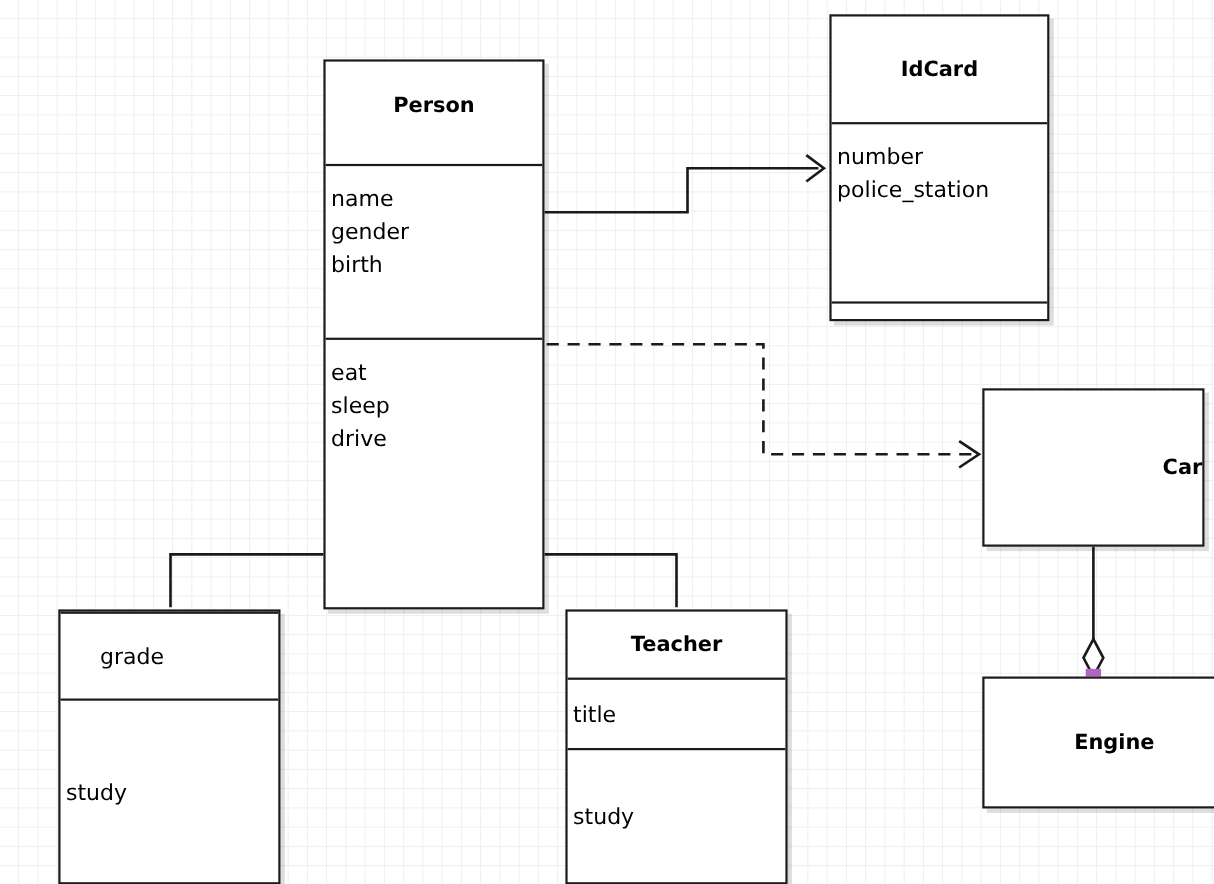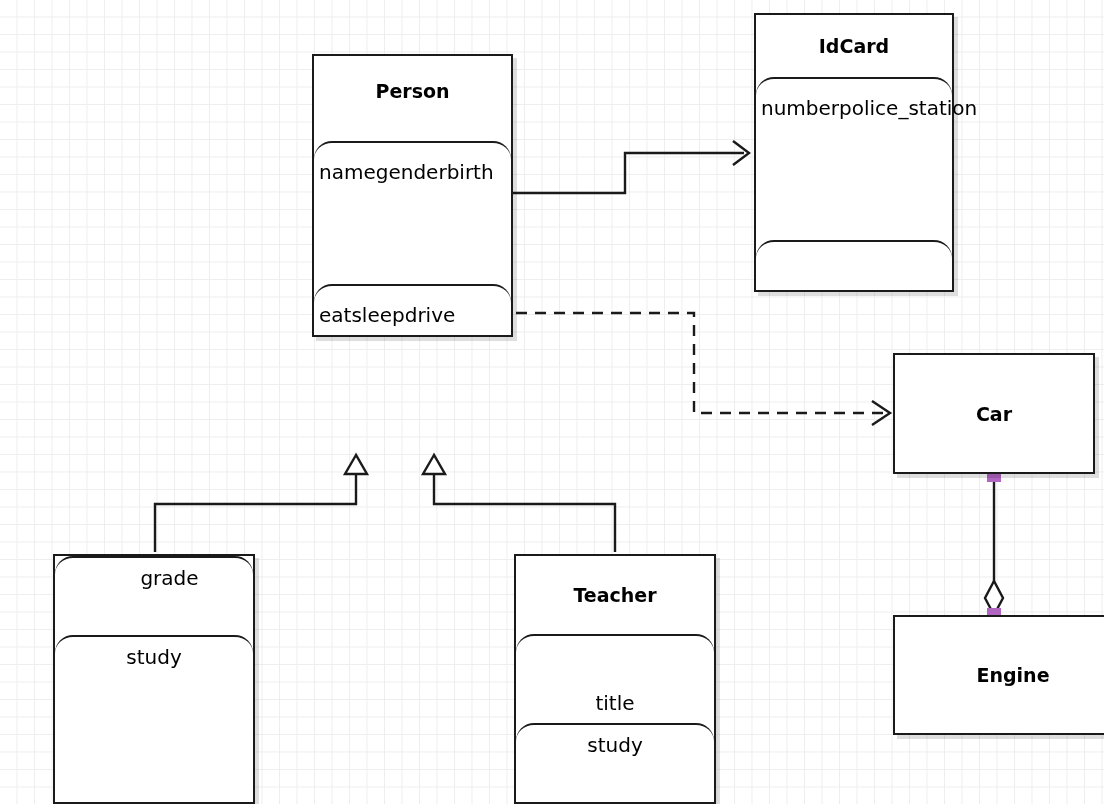--- a/index.html
+++ b/index.html
@@ -44,23 +44,22 @@
     font-weight: bold;
     font-size: 19px;
     color: #000000;
     box-sizing: border-box;
   }
   .cls-section {
     border-top: 2px solid #1a1a1a;
     box-sizing: border-box;
     padding: 14px 5px 5px 5px;
     display: flex;
-    flex-direction: row;
+    flex-direction: column;
     justify-content: flex-start;
-    border-radius: 18px;
   }
   .cls-section.center-one {
     justify-content: center;
     padding-top: 5px;
   }
   .cls-section.empty {
     padding: 0;
   }
   .member {
     font-size: 20px;
@@ -100,63 +99,63 @@
     </g>
 
     <g>
       <path d="M 994 475 L 994 583" fill="none" stroke="#1a1a1a" stroke-width="2.4"></path>
       <polygon points="994,581 1003,598 994,615 985,598" fill="#ffffff" stroke="#1a1a1a" stroke-width="2.4"></polygon>
       <rect x="987" y="468" width="14" height="14" fill="#b066c0"></rect>
       <rect x="987" y="608" width="14" height="14" fill="#b066c0"></rect>
     </g>
   </svg>
 
-  <div class="uml-class" style="left:312px; top:54px; width:201px; height:283px;">
+  <div class="uml-class" style="left:294px; top:54px; width:201px; height:500px;">
     <div class="cls-title" style="height:79px;">Person</div>
     <div class="cls-section" style="height:158px;margin-top:14px;">
       <div class="member">name</div>
       <div class="member">gender</div>
       <div class="member">birth</div>
     </div>
     <div class="cls-section" style="flex:1;">
       <div class="member">eat</div>
       <div class="member">sleep</div>
       <div class="member">drive</div>
     </div>
   </div>
 
   <div class="uml-class" style="left:754px; top:13px; width:200px; height:279px;">
-    <div class="cls-title" style="height:62px;">IdCard</div>
+    <div class="cls-title" style="height:96px;">IdCard</div>
     <div class="cls-section" style="height:163px;">
       <div class="member">number</div>
       <div class="member">police_station</div>
     </div>
     <div class="cls-section empty" style="flex:1;"></div>
   </div>
 
   <div class="uml-class" style="left:53px; top:554px; width:202px; height:250px;">
     <div class="cls-section center-one" style="height:79px;padding-left:36px;">
       <div class="member">grade</div>
     </div>
     <div class="cls-section center-one" style="flex:1;justify-content:center;">
       <div class="member">study</div>
     </div>
   </div>
 
   <div class="uml-class" style="left:514px; top:554px; width:202px; height:250px;">
-    <div class="cls-title" style="height:78px;">Teacher</div>
-    <div class="cls-section center-one" style="height:89px;align-items:flex-end;">
+    <div class="cls-title" style="height:60px;">Teacher</div>
+    <div class="cls-section center-one" style="height:64px;">
       <div class="member">title</div>
     </div>
     <div class="cls-section center-one" style="flex:1;">
       <div class="member">study</div>
     </div>
   </div>
 
-  <div class="uml-class title-only" style="left:893px; top:353px; width:202px; height:121px;">
+  <div class="uml-class title-only" style="left:893px; top:353px; width:202px; height:144px;align-items:flex-end;">
     <div class="cls-title" style="flex:1;">Car</div>
   </div>
 
   <div class="uml-class title-only" style="left:893px; top:615px; width:240px; height:120px;">
     <div class="cls-title" style="flex:1;">Engine</div>
   </div>
 
 </div>
 
 </body></html>

